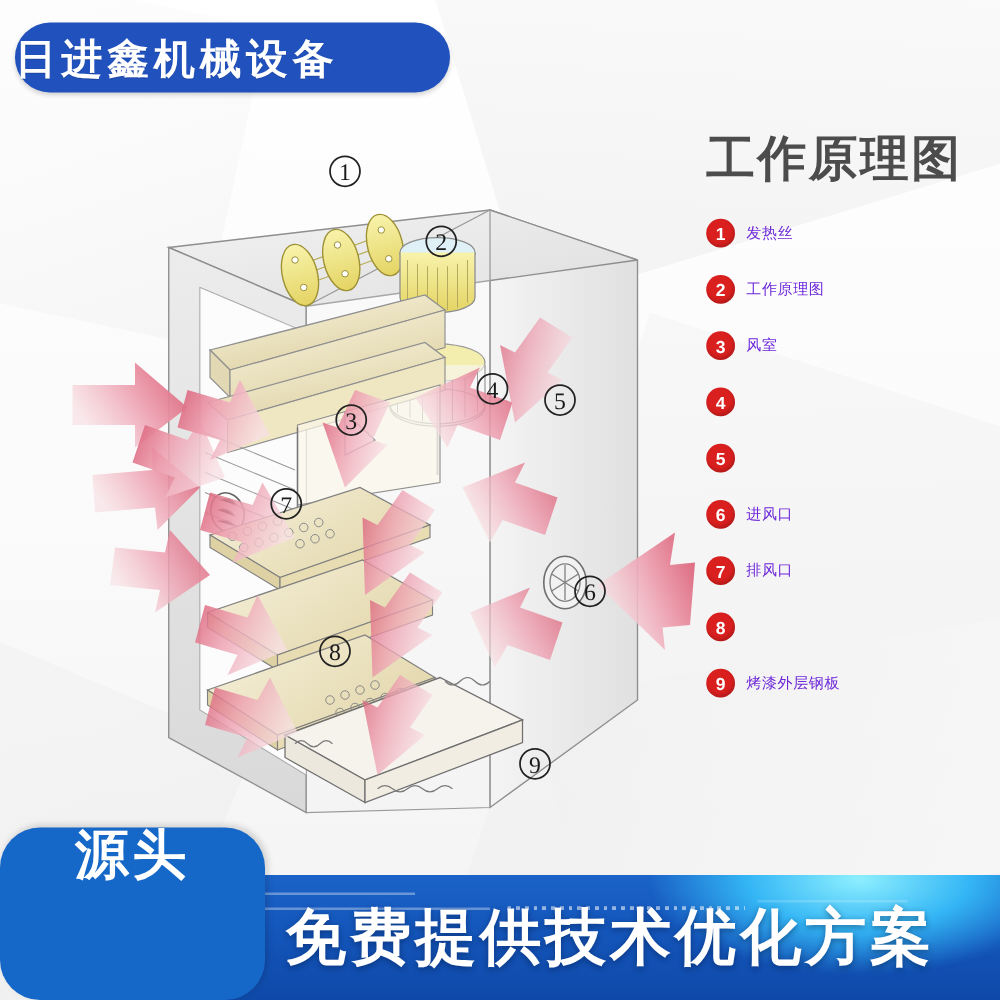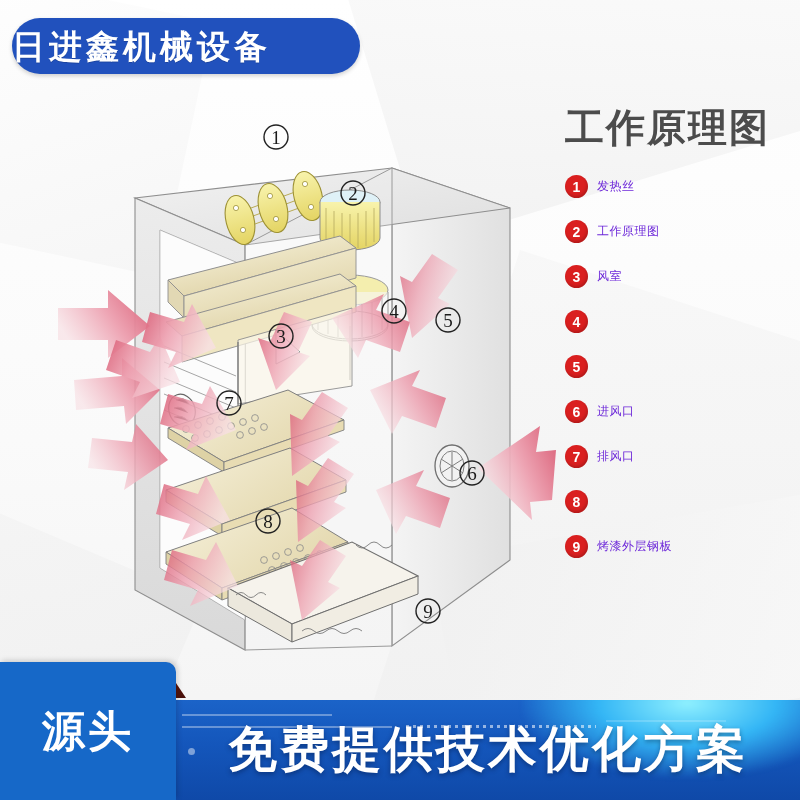--- a/index.html
+++ b/index.html
@@ -58,24 +58,24 @@
     box-shadow:inset -1px -2px 3px rgba(0,0,0,.18);
   }
   .legend-label{font-size:12px;color:#6d28d9;white-space:nowrap;letter-spacing:.5px;}
 
   
   #machine{position:absolute;left:40px;top:90px;width:520px;height:570px;}
   #machine svg{display:block;}
 
   
   #bottom-tab{
-    position:absolute;left:0;top:662px;width:176px;height:138px;
+    position:absolute;left:0;top:662px;width:212px;height:138px;
     background:#1668c8;border-top-right-radius:10px;
-    display:flex;align-items:center;justify-content:center;
-    box-shadow:2px -2px 5px rgba(0,0,0,.15);z-index:6;
+    display:flex;align-items:flex-start;justify-content:center;
+    box-shadow:2px -2px 5px rgba(0,0,0,.15);z-index:6;border-radius:32px;
   }
   #bottom-tab .tabtxt{
     color:#fff;font-size:43px;font-weight:bold;line-height:1.04;
     text-align:center;letter-spacing:3px;
   }
   #tab-fold{
     position:absolute;left:162px;top:662px;width:24px;height:36px;
     background:linear-gradient(135deg,#7c1f14 0%,#45100a 100%);
     clip-path:polygon(0 0,100% 100%,0 100%);z-index:5;
   }

